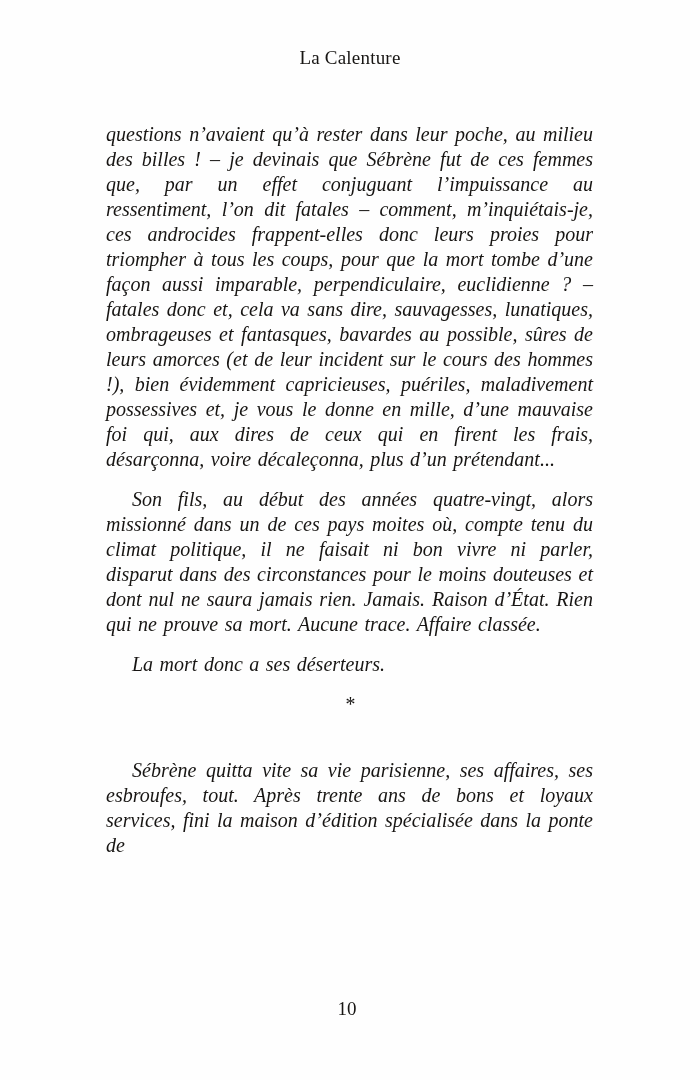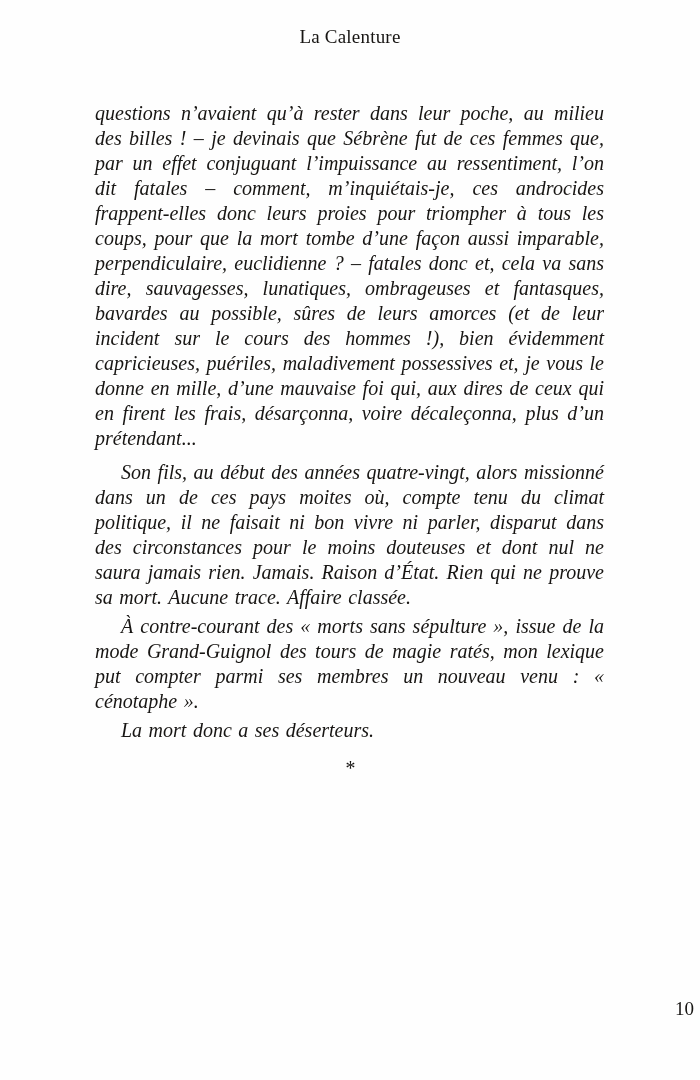--- a/index.html
+++ b/index.html
@@ -10,38 +10,38 @@
   .page {
     position: relative;
     width: 700px;
     height: 1080px;
     background: #fefefe;
     overflow: hidden;
     font-family: "Liberation Serif", serif;
     color: #171513;
   }
   .running-header {
-    padding-top: 25px;
+    padding-top: 46px;
     text-align: center;
     font-size: 19px;
     line-height: 24px;
     font-style: normal;
     letter-spacing: 0.2px;
   }
   .text-block {
     margin: 52px 92px 0 91px;
     font-style: italic;
     font-size: 20px;
     line-height: 25px;
     text-align: justify;
     hyphens: none;
     word-spacing: 1.5px;
   }
   .text-block p {
-    margin: 4px;
+    margin: 15px;
     padding: 0;
   }
   .text-block p.indent {
     text-indent: 26px;
   }
   .text-block p.space-before {
     margin-top: 9px;
   }
   .section-separator {
     margin-top: 13px;
@@ -51,37 +51,37 @@
     line-height: 25px;
   }
   .text-block p.after-separator {
     margin-top: 41px;
   }
   .page-footer {
     position: absolute;
     left: 0;
     right: 6px;
     top: 998px;
-    text-align: right;
+    text-align: center;
     font-size: 19px;
     font-style: normal;
   }
 </style>
 </head>
 <body>
 
 <div class="page">
 
   <div class="running-header">La Calenture</div>
 
   <div class="text-block">
     <p class="no-indent">questions n’avaient qu’à rester dans leur poche, au milieu des billes ! – je devinais que Sébrène fut de ces femmes que, par un effet conjuguant l’impuissance au ressentiment, l’on dit fatales – comment, m’inquiétais-je, ces androcides frappent-elles donc leurs proies pour triompher à tous les coups, pour que la mort tombe d’une façon aussi imparable, perpendiculaire, euclidienne ? – fatales donc et, cela va sans dire, sauvagesses, lunatiques, ombrageuses et fantasques, bavardes au possible, sûres de leurs amorces (et de leur incident sur le cours des hommes !), bien évidemment capricieuses, puériles, maladivement possessives et, je vous le donne en mille, d’une mauvaise foi qui, aux dires de ceux qui en firent les frais, désarçonna, voire décaleçonna, plus d’un prétendant...</p>
     <p class="indent space-before">Son fils, au début des années quatre-vingt, alors missionné dans un de ces pays moites où, compte tenu du climat politique, il ne faisait ni bon vivre ni parler, disparut dans des circonstances pour le moins douteuses et dont nul ne saura jamais rien. Jamais. Raison d’État. Rien qui ne prouve sa mort. Aucune trace. Affaire classée.</p>
-    <p class="indent">À contre-courant des « morts sans sépulture », issue de la mode Grand-Guignol des tours de magie ratés, mon lexique put compter parmi ses membres un nouveau venu : « cénotaphe ».</p>
     <p class="indent">La mort donc a ses déserteurs.</p>
 
     <div class="section-separator">*</div>
 
+    <p class="indent after-separator">Sébrène quitta vite sa vie parisienne, ses affaires, ses esbroufes, tout. Après trente ans de bons et loyaux services, fini la maison d’édition spécialisée dans la ponte de</p>
   </div>
 
   <div class="page-footer">10</div>
 
 </div>
 
 </body></html>

